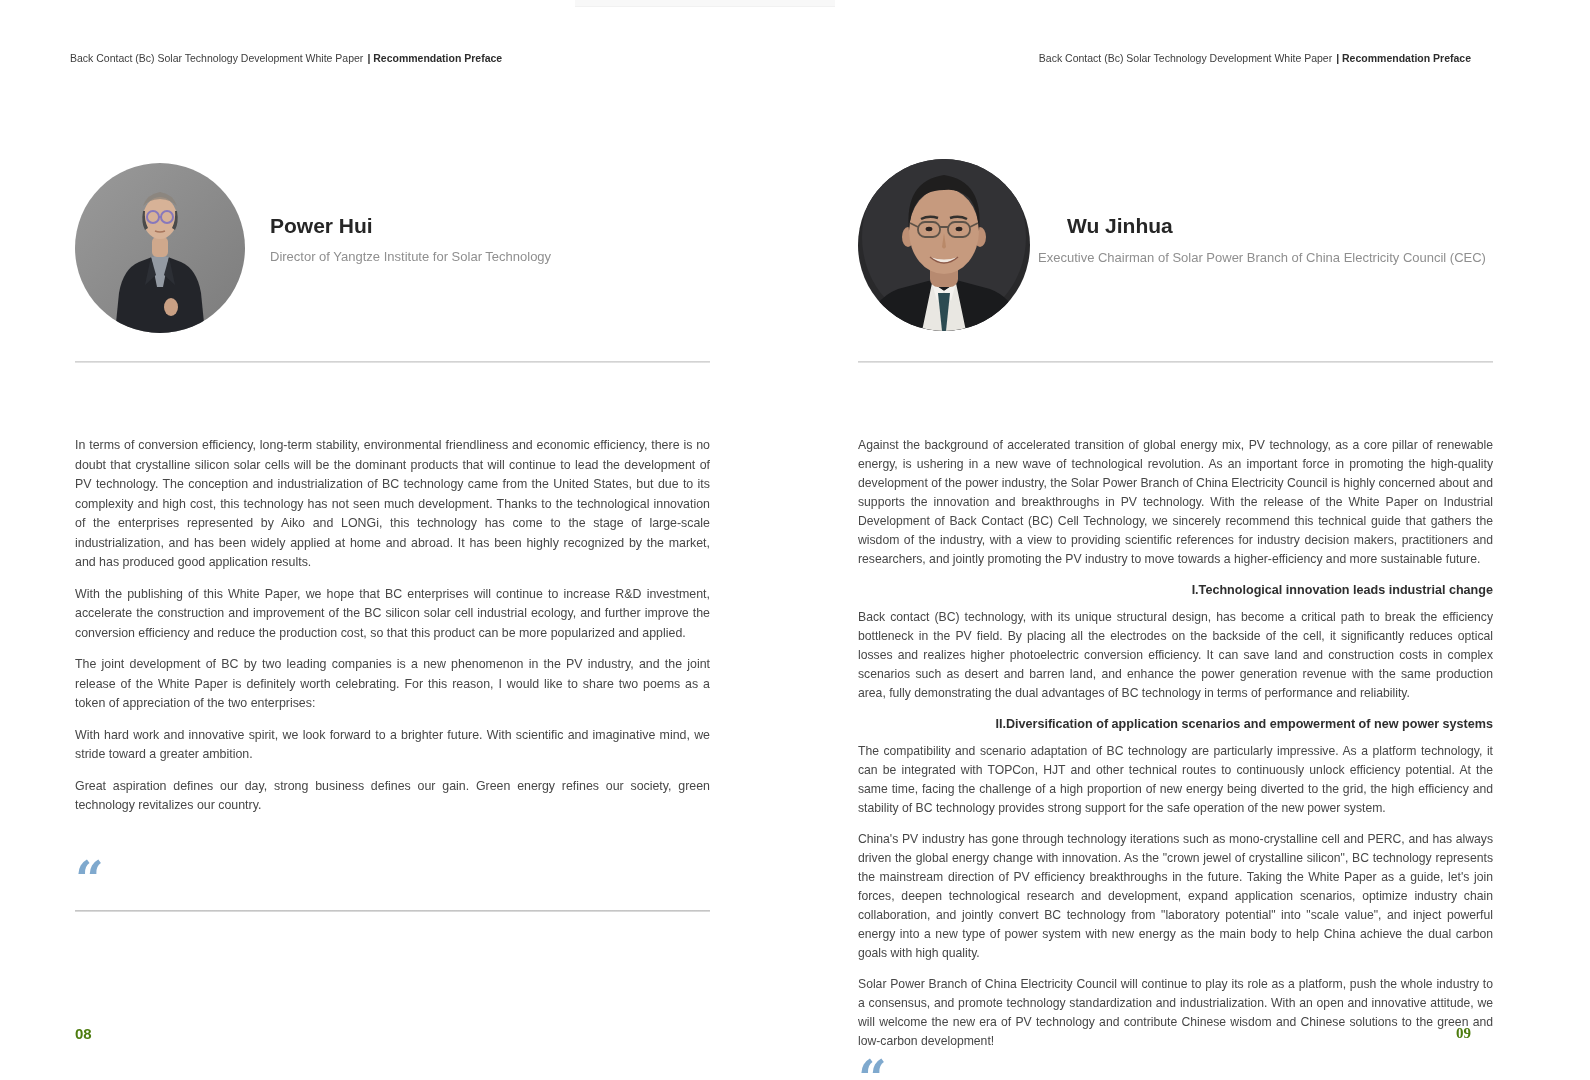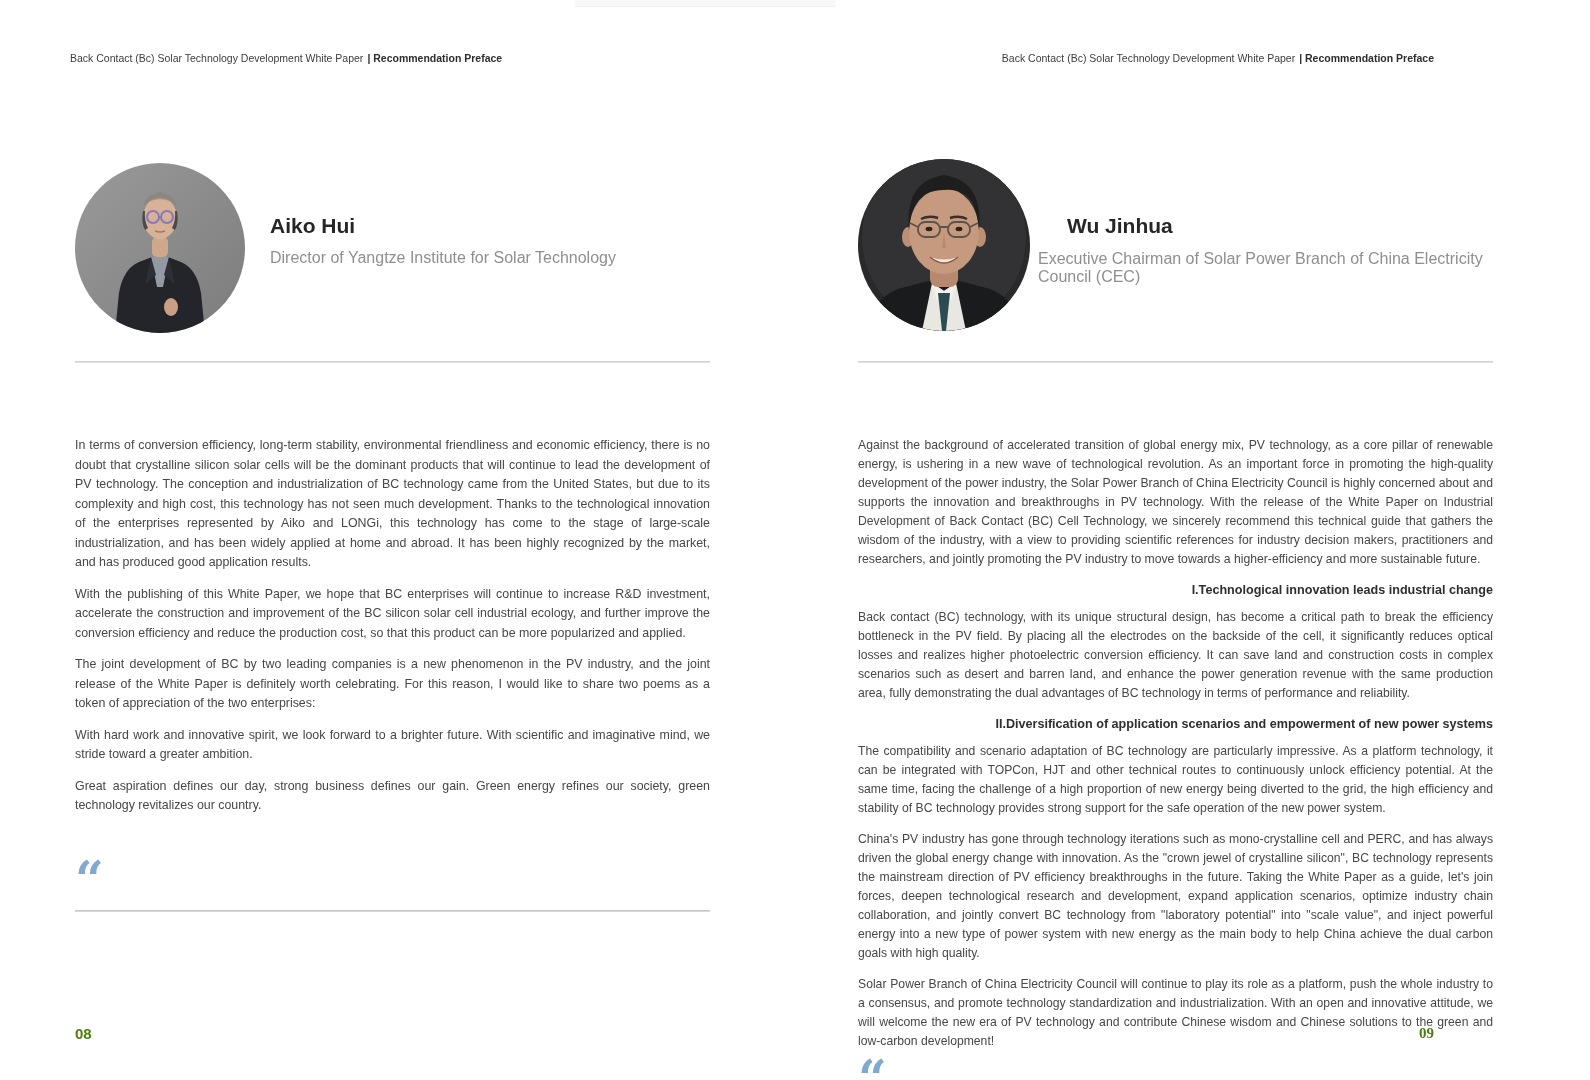--- a/index.html
+++ b/index.html
@@ -1,37 +1,37 @@
 <!DOCTYPE html>
 <html><head>
 <meta charset="utf-8">
 <style>
   html,body { margin:0; padding:0; background:#ffffff; }
   .canvas {
     position:relative; width:1528px; height:1080px; background:#ffffff;
-    font-family:"Liberation Sans", sans-serif; overflow:hidden;
+    font-family:"Liberation Sans", sans-serif; overflow:hidden;padding-left:37px;
   }
   .top-artifact {
     position:absolute; left:575px; top:0; width:260px; height:6px;
     background:#f8f8f8; border-bottom:1px solid #f1f1f1;
   }
   .run-head { position:absolute; top:52px; font-size:10.5px; color:#3d3d3d; white-space:nowrap; }
   .run-head .rh-bold { font-weight:700; color:#2d2d2d; margin-left:4px; }
   .rh-left { left:70px; }
   .rh-right { right:94px; }
 
   .photo { position:absolute; border-radius:50%; overflow:hidden; }
   .photo svg { display:block; width:100%; height:100%; }
   .photo-left  { left:75px;  top:163px; width:170px; height:170px; }
   .photo-right { left:858px; top:159px; width:172px; height:172px; }
 
   .name  { position:absolute; font-size:21px; font-weight:700; color:#262626; }
   .name-left  { left:270px;  top:214px; }
   .name-right { left:1067px; top:214px; }
-  .ptitle { position:absolute; font-size:16px; color:#8f8f8f; }
+  .ptitle { position:absolute; font-size:13px; color:#8f8f8f; }
   .ptitle-left  { left:270px;  top:249px; }
   .ptitle-right { left:1011px; top:250px;margin-left:27px; }
 
   .profile-rule { position:absolute; top:361px; width:635px; height:2px;
     background:linear-gradient(#cccccc,#e9e9e9); }
   .pr-left { left:75px; } .pr-right { left:858px; }
 
   .col { position:absolute; top:388px; width:635px; font-size:12.4px; line-height:19.5px;
     color:#474747; text-align:justify;margin-top:48px; }
   .col-left  { left:75px; }
@@ -115,21 +115,21 @@
         <line x1="112" y1="68" x2="120" y2="64"></line>
       </g>
       <ellipse cx="71" cy="70" rx="3.4" ry="2.2" fill="#2a2220"></ellipse>
       <ellipse cx="101" cy="70" rx="3.4" ry="2.2" fill="#2a2220"></ellipse>
       <path d="M86,74 L84,88 Q86,91 88,88 Z" fill="#b4825f" opacity="0.7"></path>
       <path d="M72,98 Q86,110 100,98 Q86,103 72,98 Z" fill="#f0e8e0"></path>
       <path d="M72,98 Q86,110 100,98" stroke="#8c5a48" stroke-width="1.5" fill="none"></path>
     </svg>
   </div>
 
-  <div class="name name-left">Aiko Hui</div>
+  <div class="name name-left">Power Hui</div>
   <div class="ptitle ptitle-left">Director of Yangtze Institute for Solar Technology</div>
   <div class="name name-right">Wu Jinhua</div>
   <div class="ptitle ptitle-right">Executive Chairman of Solar Power Branch of China Electricity Council (CEC)</div>
 
   <div class="profile-rule pr-left"></div>
   <div class="profile-rule pr-right"></div>
 
   <div class="col col-left">
     <p>In terms of conversion efficiency, long-term stability, environmental friendliness and economic efficiency, there is no doubt that crystalline silicon solar cells will be the dominant products that will continue to lead the development of PV technology. The conception and industrialization of BC technology came from the United States, but due to its complexity and high cost, this technology has not seen much development. Thanks to the technological innovation of the enterprises represented by Aiko and LONGi, this technology has come to the stage of large-scale industrialization, and has been widely applied at home and abroad. It has been highly recognized by the market, and has produced good application results.</p>
     <p>With the publishing of this White Paper, we hope that BC enterprises will continue to increase R&amp;D investment, accelerate the construction and improvement of the BC silicon solar cell industrial ecology, and further improve the conversion efficiency and reduce the production cost, so that this product can be more popularized and applied.</p>

